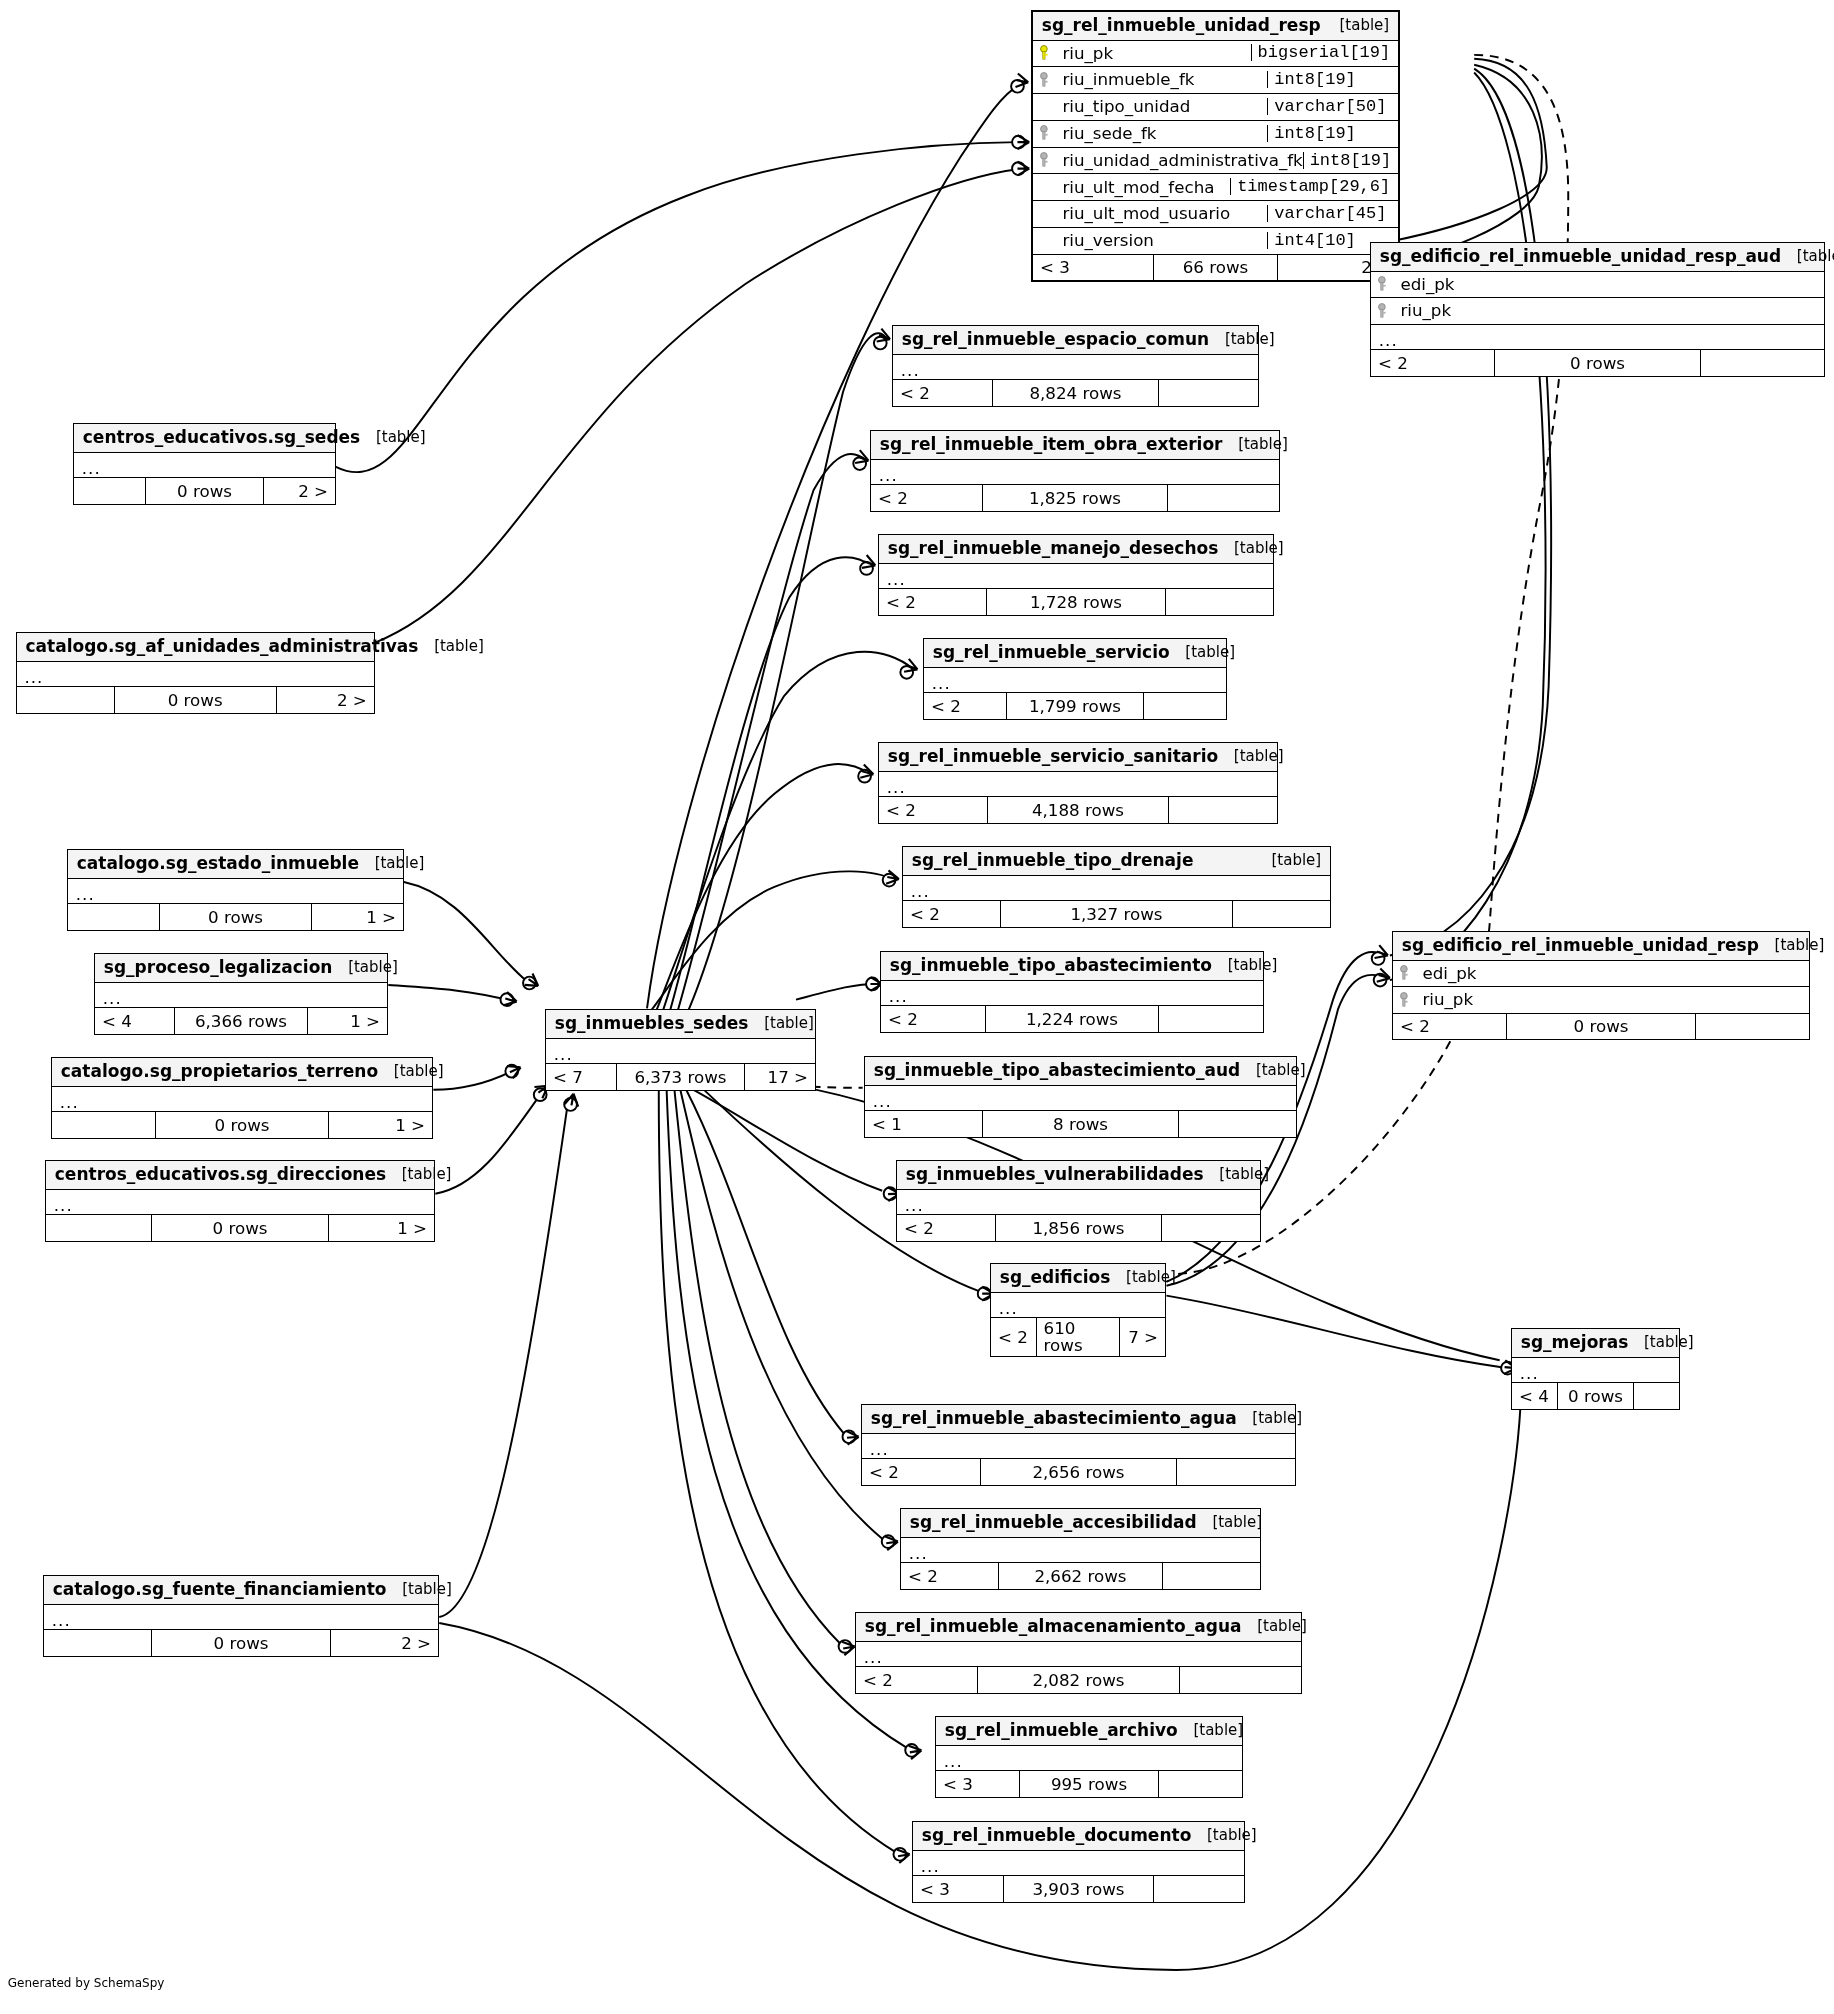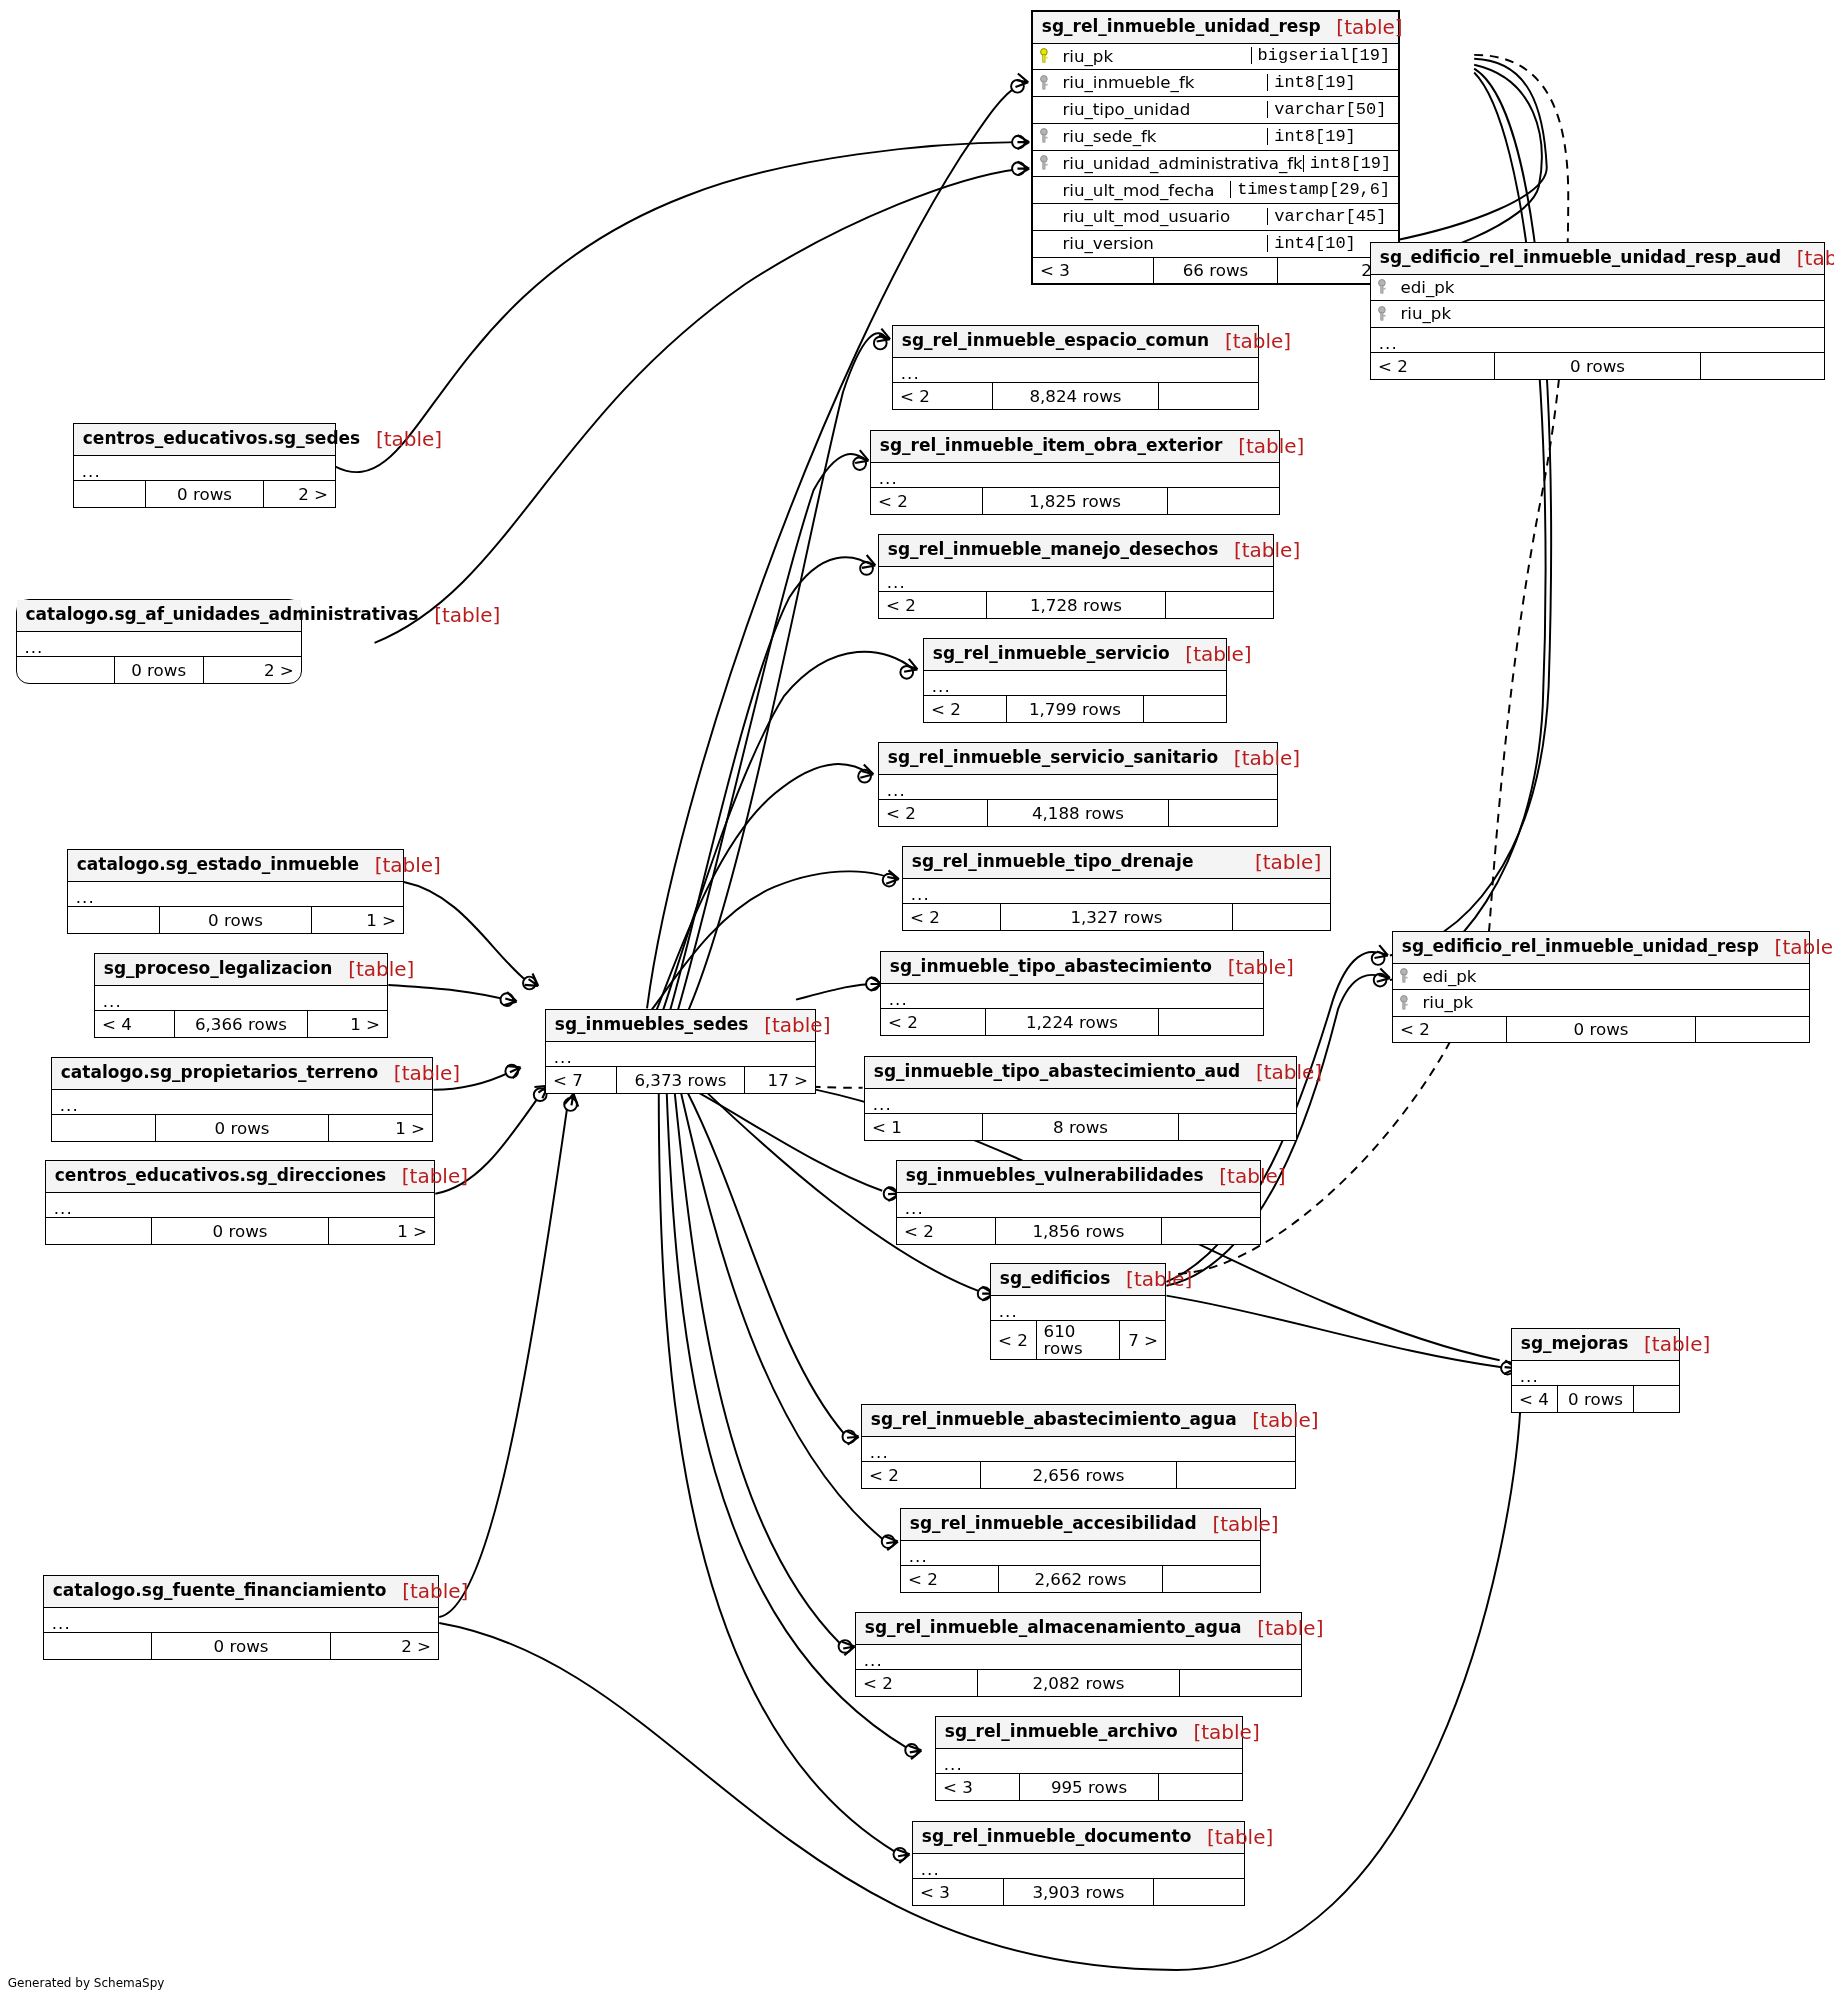--- a/index.html
+++ b/index.html
@@ -44,22 +44,22 @@
     padding: 4.9px 8.8px 5.9px 8.8px;
     box-sizing: border-box;
   }
   .hdr .tname {
     font-weight: bold;
     font-size: 17px;
     white-space: nowrap;
   }
   .hdr .ttag {
     font-weight: normal;
-    font-size: 20px;
-    color: #b91c1c;
+    font-size: 15px;
+    color: #000000;
     padding-left: 15.7px;
     white-space: nowrap;
   }
   .row {
     display: flex;
     align-items: center;
     border-bottom: 1.5px solid #000;
     padding: 3.9px 0 4.9px 0;
     box-sizing: border-box;
     min-height: 24.5px;
@@ -413,21 +413,21 @@
         </div>
         <div class="ellrow">
           <span class="ellipsis">...</span>
         </div>
         <div class="foot">
           <div class="fl" style="width: 71px;"></div>
           <div class="fc">0 rows</div>
           <div class="fr" style="width: 71px;">2 &gt;</div>
         </div>
       </div>
-      <div class="tbl" style="left: 15.7px; top: 599px; width: 286px; border-radius: 13px;">
+      <div class="tbl" style="left: 15.7px; top: 632px; width: 359px;">
         <div class="hdr">
           <span class="tname">catalogo.sg_af_unidades_administrativas</span>
           <span class="ttag">[table]</span>
         </div>
         <div class="ellrow">
           <span class="ellipsis">...</span>
         </div>
         <div class="foot">
           <div class="fl" style="width: 97px;"></div>
           <div class="fc">0 rows</div>

